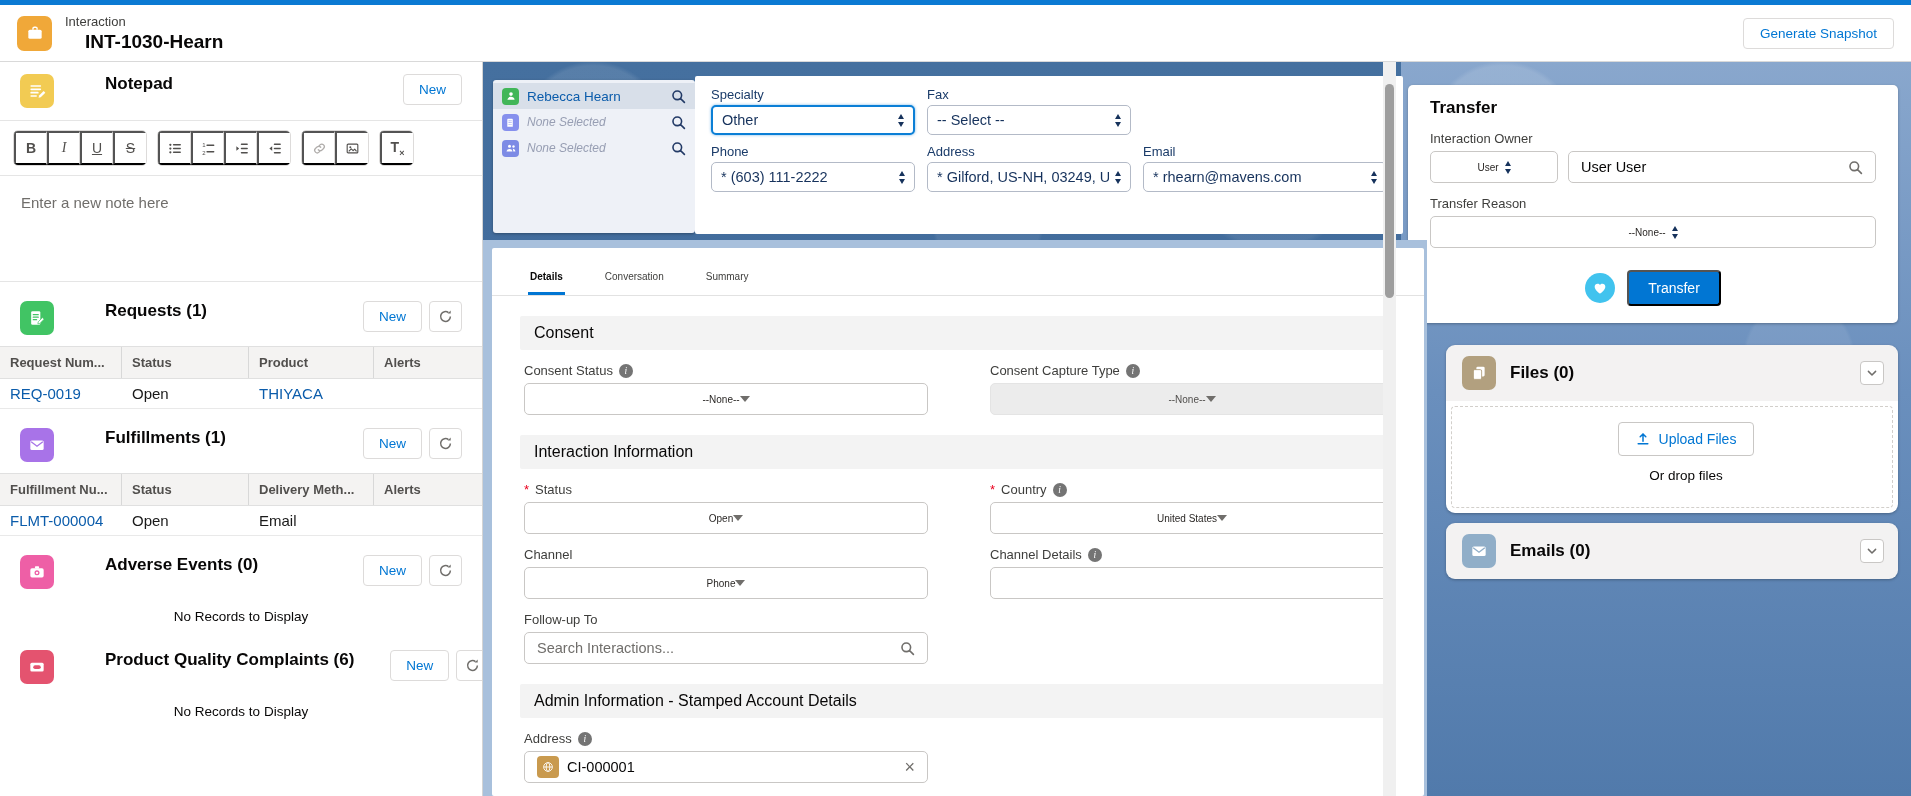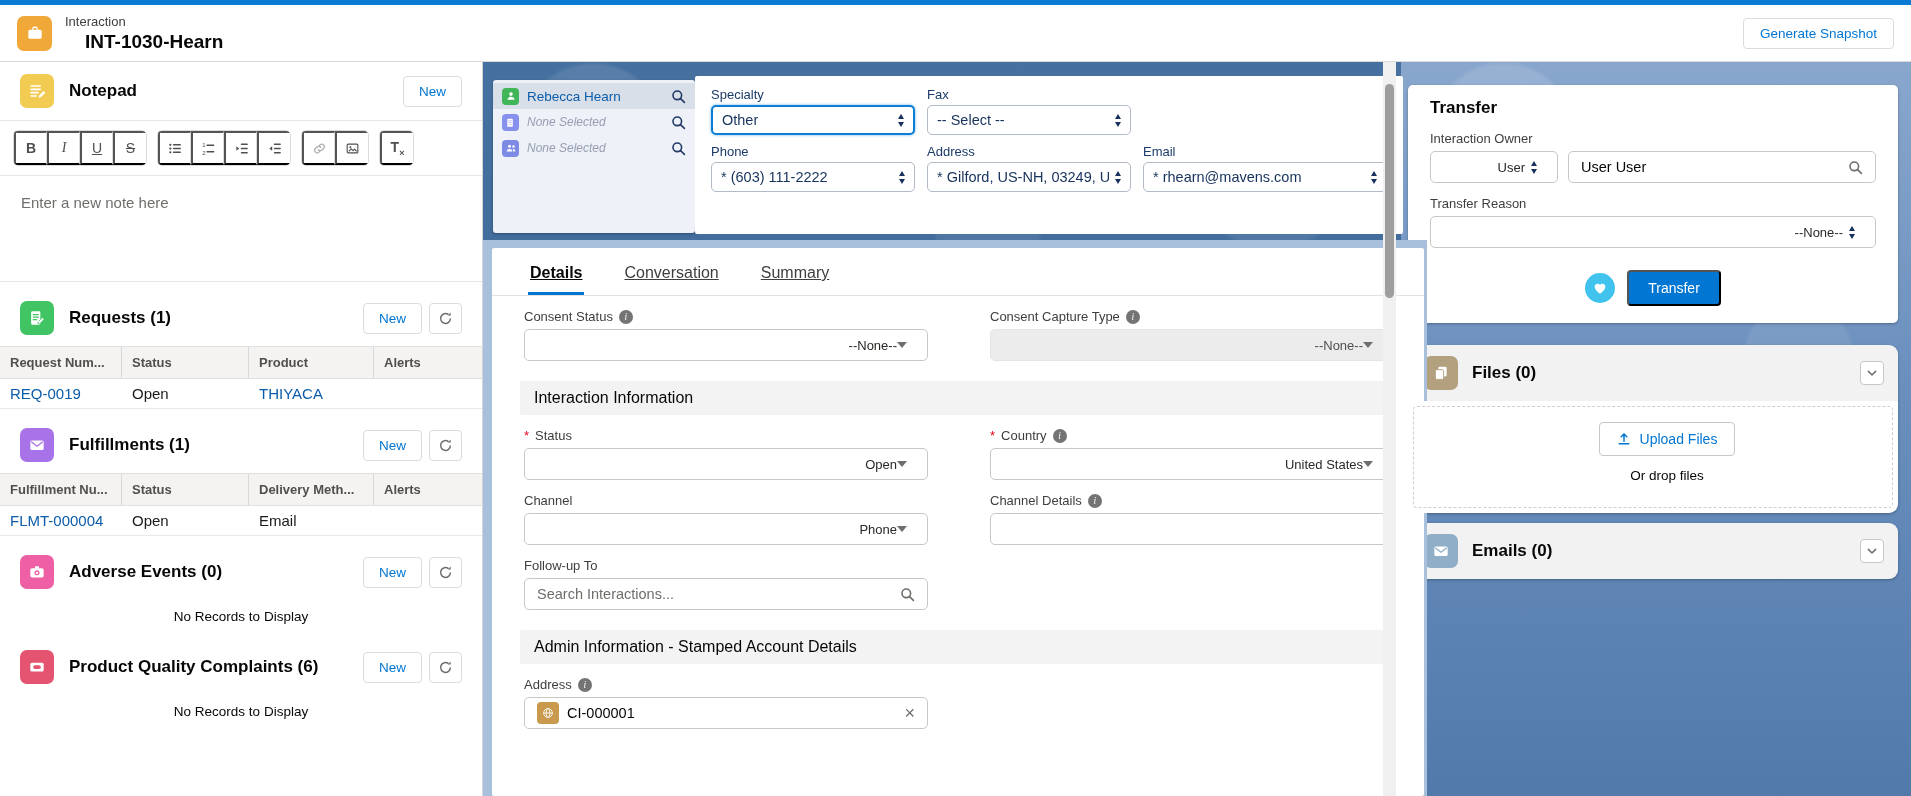--- a/index.html
+++ b/index.html
@@ -16,21 +16,21 @@
     display:flex; align-items:center; justify-content:center; margin-right:13px; flex:none; }
   .record-type { font-size:13px; color:#3e3e3c; margin-bottom:2px; }
   .record-title { font-size:19px; font-weight:700; color:#080707;margin-left:20px; }
   .btn-neutral { margin-left:auto; background:#fff; border:1px solid #dddbda; border-radius:4px;
     color:#0176d3; font-size:13.5px; height:31px; padding:0 16px; display:flex; align-items:center; }
 
   .body { flex:1; display:flex; min-height:0; }
 
   
   .left { width:483px; background:#fff; border-right:1px solid #d4d4d4; overflow:hidden; }
-  .sec { display:flex; align-items:center; padding:11px 20px; }
+  .sec { display:flex; padding:11px 20px;gap:36px; }
   .sec .sq { width:34px; height:34px; border-radius:7px; display:flex; align-items:center;
     justify-content:center; flex:none; }
   .sec h2 { font-size:17px; font-weight:700; color:#080707; margin-left:15px; white-space:nowrap; }
   .sec .actions { margin-left:auto; display:flex; gap:7px; }
   .btn-new { background:#fff; border:1px solid #dddbda; border-radius:4px; color:#0176d3;
     font-size:13.5px; height:31px; padding:0 15px; display:flex; align-items:center; }
   .btn-ico { background:#fff; border:1px solid #dddbda; border-radius:4px; color:#706e6b;
     width:33px; height:31px; display:flex; align-items:center; justify-content:center; }
 
   .toolbar { display:flex; gap:10px; padding:9px 13px; border-top:1px solid #e5e5e5;
@@ -90,32 +90,32 @@
   .tri-up { width:0; height:0; border-left:3.5px solid transparent; border-right:3.5px solid transparent;
     border-bottom:5px solid #16325c; }
   .tri-dn { width:0; height:0; border-left:3.5px solid transparent; border-right:3.5px solid transparent;
     border-top:5px solid #16325c; }
 
   .content { position:absolute; left:0; top:178px; width:944px; bottom:0; background:#a8c0dc;
     padding:8px 3px 0 9px; }
   .card { background:#fff; height:100%; border-radius:2px; overflow:hidden; }
   .tabs { display:flex; gap:38px; padding-left:36px; border-bottom:1px solid #e2e2e2;
     height:48px; align-items:flex-end; }
-  .tab { font-size:16px; color:#3e3e3c; padding:0 2px 13px;text-decoration:underline; }
+  .tab { font-size:10px; color:#3e3e3c; padding:0 2px 13px; }
   .tab.active { font-weight:700; color:#080707; border-bottom:3px solid #0176d3; padding-bottom:10px; }
   .sbar { margin:20px 28px 0; background:#f3f3f3; border-radius:2px; height:34px; display:flex;
     align-items:center; padding-left:14px; font-size:16px; color:#080707; }
   .grid2 { display:grid; grid-template-columns:1fr 1fr; column-gap:62px; padding:13px 30px 0 32px; }
   .lblrow { display:flex; align-items:center; gap:6px; font-size:13px; color:#3e3e3c; margin-bottom:5px; }
   .req { color:#ea001e; }
   .info { width:14px; height:14px; border-radius:50%; background:#747474; color:#fff; font-size:9.5px;
     display:flex; align-items:center; justify-content:center; font-style:italic;
     font-family:"Liberation Serif", serif; flex:none; }
   .dd { height:32px; border:1px solid #c9c7c5; border-radius:5px; background:#fff; display:flex;
-    align-items:center; justify-content:flex-end; padding:0 20px; font-size:13px; color:#2b2826; }
+    align-items:center; justify-content:center; padding:0 20px; font-size:10px; color:#2b2826; }
   .dd.disabled { background:#ececec; border-color:#e4e4e4; color:#514f4d; }
   .caret { width:0; height:0; border-left:5px solid transparent; border-right:5px solid transparent;
     border-top:6px solid #706e6b; flex:none; }
   .tinput { height:32px; border:1px solid #c9c7c5; border-radius:5px; background:#fff; width:100%;
     display:flex; align-items:center; padding:0 12px; gap:8px; }
   .tinput input { border:none; outline:none; flex:1; font-size:14.5px; color:#080707;
     font-family:"Liberation Sans", sans-serif; background:transparent; }
   .tinput input::placeholder { color:#706e6b; }
   .pill-ico { width:22px; height:22px; border-radius:4px; background:#c99a4e; display:flex;
     align-items:center; justify-content:center; flex:none; }
@@ -136,21 +136,21 @@
   .transfer { height:238px; padding:13px 22px 0; }
   .t-title { font-size:17px; font-weight:700; color:#080707; }
   .t-label { font-size:13px; color:#3e3e3c; margin:13px 0 5px; }
   .owner-row { display:flex; gap:10px; }
   .owner-sel { width:128px; flex:none; }
   .t-foot { display:flex; justify-content:center; align-items:center; gap:12px; margin-top:22px; }
   .heart-btn { width:30px; height:30px; border-radius:50%; background:#41c3ee; display:flex;
     align-items:center; justify-content:center; }
   .btn-primary { background:#0176d3; color:#fff; font-size:14px; padding:8px 19px; border-radius:4px; }
 
-  .ccard { margin-top:22px; border-radius:9px; overflow:hidden; box-shadow:0 1px 3px rgba(0,0,0,.28); }
+  .ccard { margin-top:22px; border-radius:9px; overflow:hidden; box-shadow:0 1px 3px rgba(0,0,0,.28);margin-left:38px; }
   .chead { background:#f3f2f2; height:56px; display:flex; align-items:center; padding:0 14px 0 16px; }
   .chead .sq { width:34px; height:34px; border-radius:7px; display:flex; align-items:center;
     justify-content:center; flex:none; }
   .chead h2 { font-size:17px; font-weight:700; color:#080707; margin-left:14px; }
   .chev-btn { margin-left:auto; width:24px; height:24px; background:#fff; border:1px solid #c9c7c5;
     border-radius:4px; color:#706e6b; display:flex; align-items:center; justify-content:center; }
   .files-body { height:112px; position:relative; background:#fff;padding-left:28px; }
   .dash { position:absolute; inset:5px; border:1px dashed #d2cfcb; border-radius:4px; }
   .upload-row { display:flex; justify-content:center; padding-top:21px; position:relative; }
   .btn-upload { display:flex; align-items:center; gap:9px; border:1px solid #c9c7c5; background:#fff;
@@ -470,20 +470,21 @@
       </div>
 
       <div class="content">
         <div class="card">
           <div class="tabs">
             <div class="tab active">Details</div>
             <div class="tab">Conversation</div>
             <div class="tab">Summary</div>
           </div>
 
+          <div class="sbar">Consent</div>
           <div class="grid2">
             <div>
               <div class="lblrow">
                 <span>Consent Status</span>
                 <span class="info">i</span>
               </div>
               <div class="dd">
                 <span>--None--</span>
                   <span class="caret"></span>
               </div>

